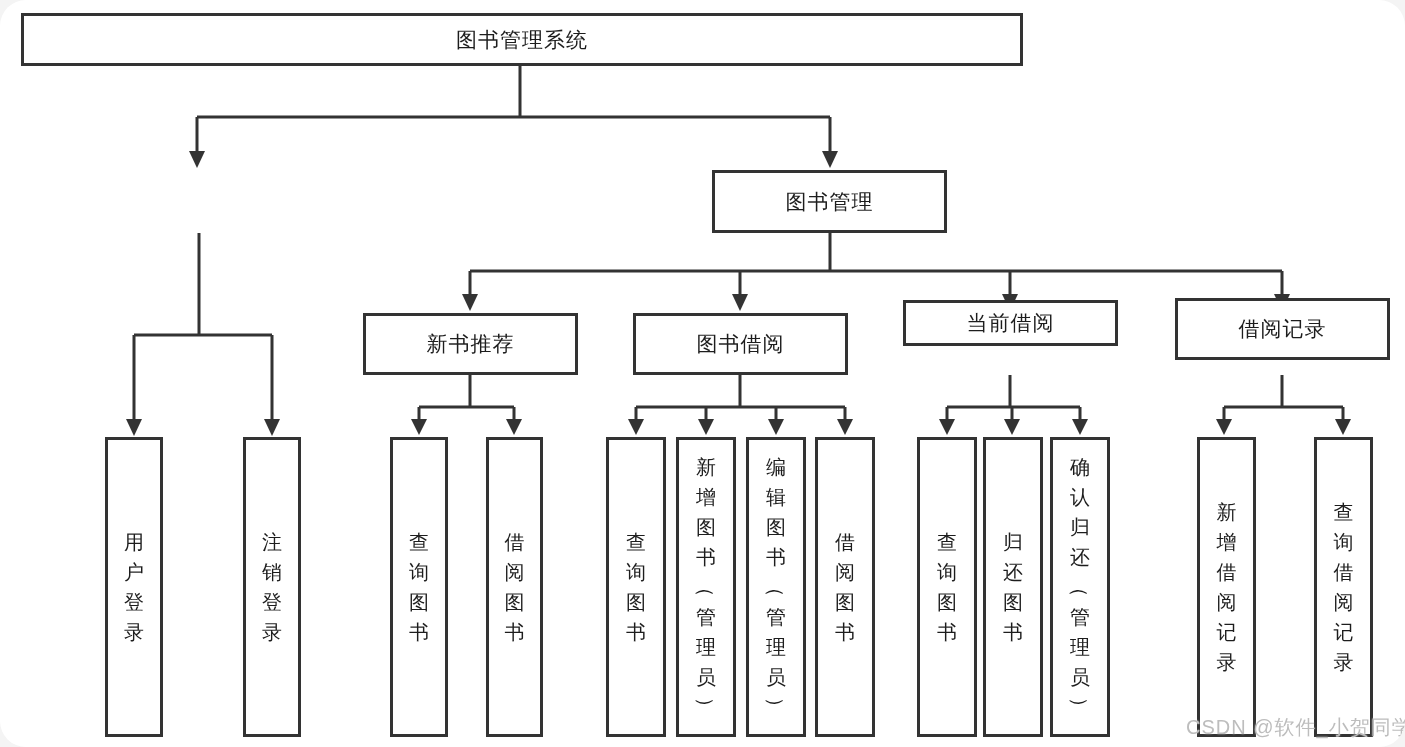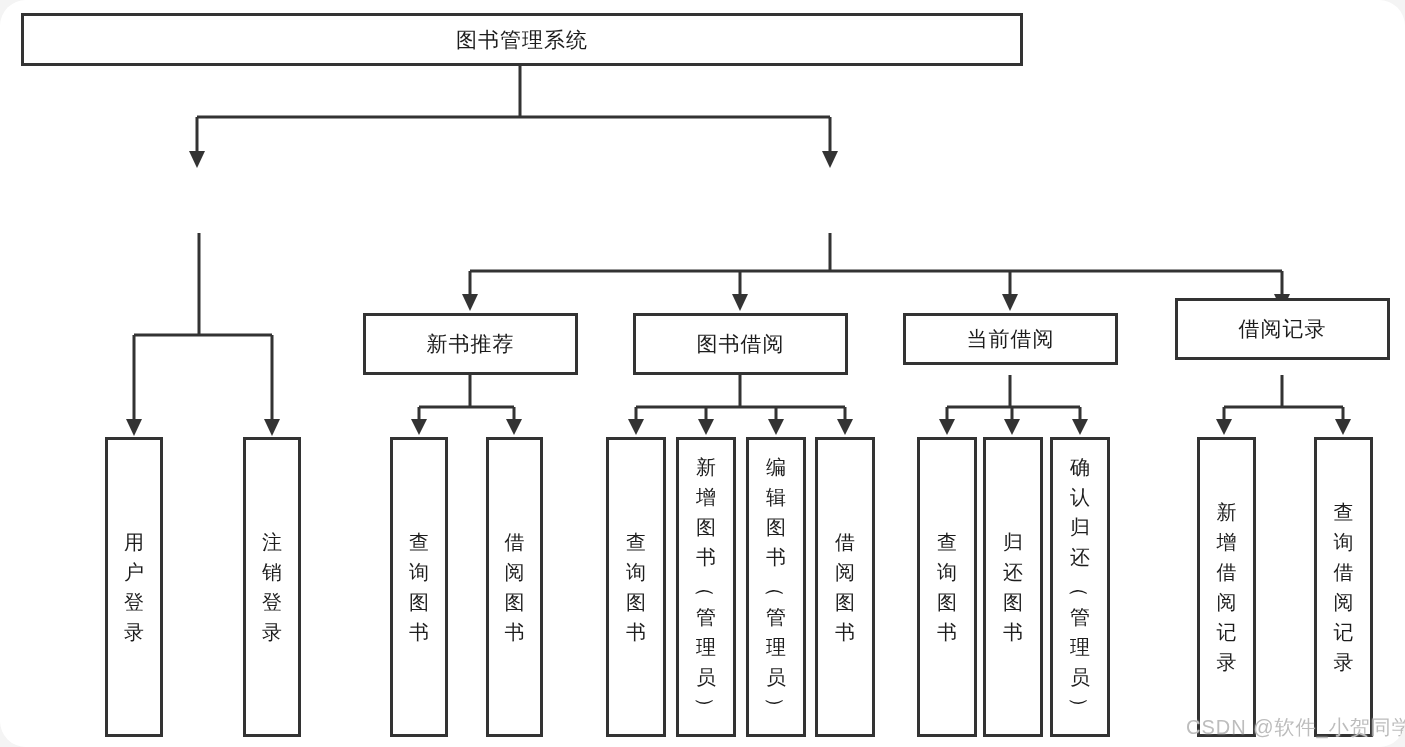--- a/index.html
+++ b/index.html
@@ -122,28 +122,31 @@
 
     <path d="M1282 375 V408 M1224 407 H1343 M1224 407 V420 M1343 407 V420"></path>
     <polygon points="1216,419 1232,419 1224,435"></polygon>
     <polygon points="1335,419 1351,419 1343,435"></polygon>
   </svg>
 
   <div class="node" style="left:21px;top:13px;width:1002px;height:53px">
     <span class="nlabel">图书管理系统</span>
   </div>
 
+  <div class="node" style="left:712px;top:170px;width:235px;height:63px">
+    <span class="nlabel">图书管理</span>
+  </div>
 
   <div class="node" style="left:633px;top:313px;width:215px;height:62px">
     <span class="nlabel">图书借阅</span>
   </div>
   <div class="node" style="left:363px;top:313px;width:215px;height:62px">
     <span class="nlabel">新书推荐</span>
   </div>
-  <div class="node" style="left:903px;top:313px;width:215px;height:52px">
+  <div class="node" style="left:903px;top:300px;width:215px;height:46px">
     <span class="nlabel">当前借阅</span>
   </div>
   <div class="node" style="left:1175px;top:298px;width:215px;height:62px">
     <span class="nlabel">借阅记录</span>
   </div>
 
   <div class="node leaf" style="left:105px;top:437px;width:58px;height:300px">
     <div class="vtext">
         <span class="vchar">用</span>
         <span class="vchar">户</span>

